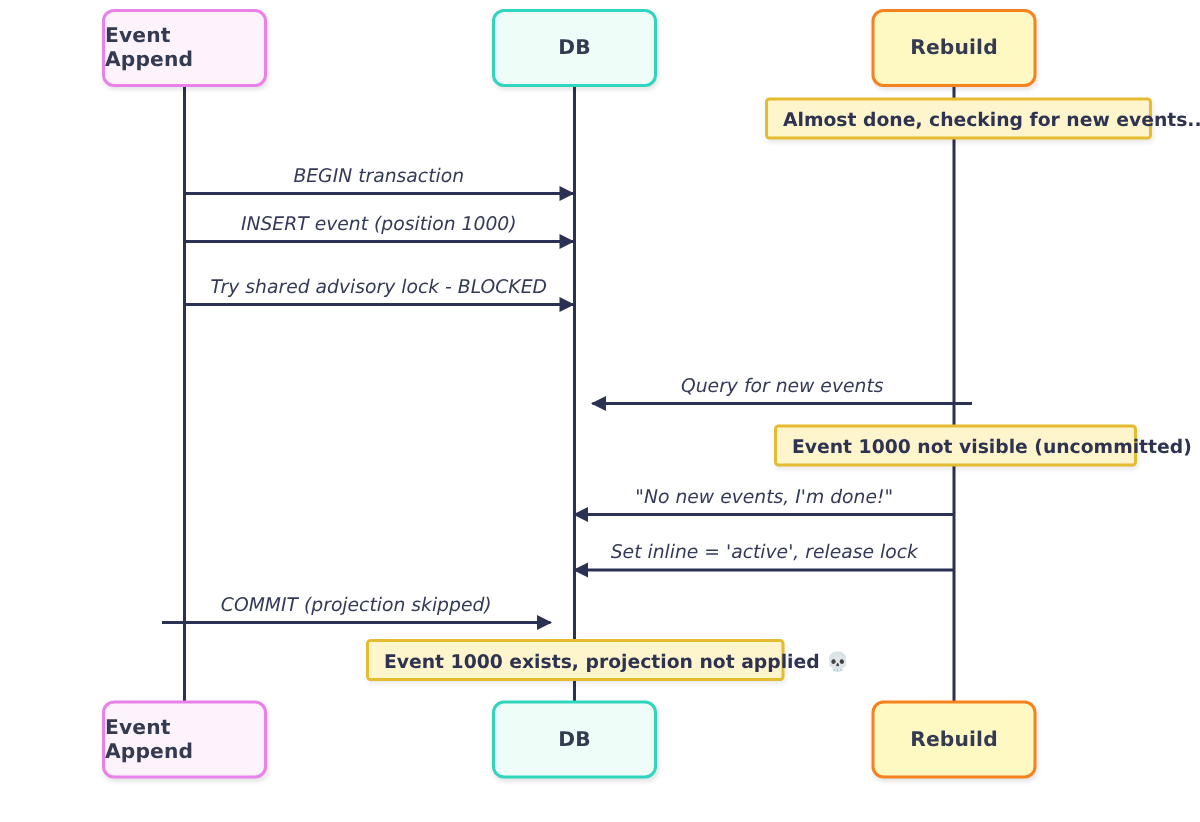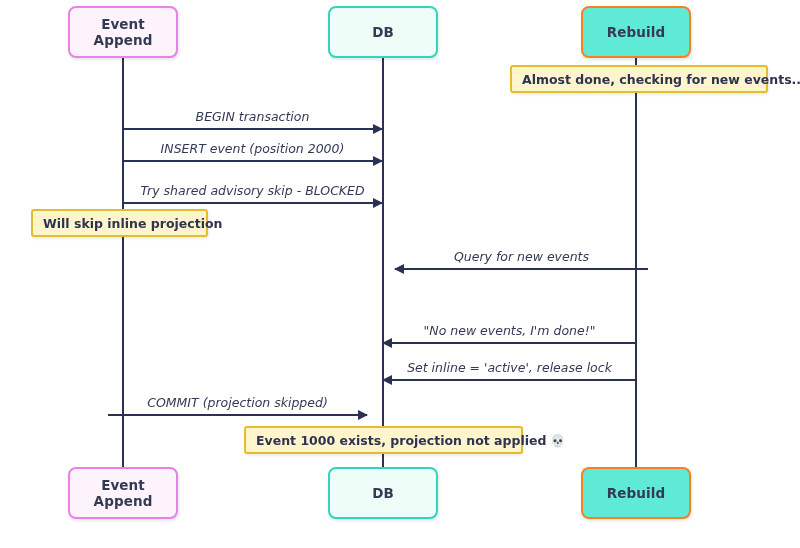--- a/index.html
+++ b/index.html
@@ -32,31 +32,30 @@
     position: absolute;
     box-sizing: border-box;
     border-radius: 8px;
     border-width: 2px;
     border-style: solid;
     display: flex;
     align-items: center;
     justify-content: center;
     z-index: 4;
     box-shadow: 1px 2px 3px rgba(0,0,0,0.10);
-    text-align: center;
   }
   .participant span {
     font-size: 13.5px;
     font-weight: 600;
     color: #343a52;
     letter-spacing: 0.1px;
   }
   .p-pink   { background: #fdf3fd; border-color: #ea80ea; }
   .p-teal   { background: #effdf9; border-color: #2fd6bd; }
-  .p-orange { background: #5eead4; border-color: #f5821f; }
+  .p-orange { background: #fef9c3; border-color: #f5821f; }
 
   
   .message {
     position: absolute;
     z-index: 3;
     height: 2px;
     font-style: italic;
   }
   .msg-line {
     position: absolute;
@@ -145,27 +144,27 @@
 
   <div class="message" style="left:123px; top:128px; width:259px;">
     <div class="msg-line"></div>
     <div class="arrowhead arrow-right"></div>
     <div class="msg-label">BEGIN transaction</div>
   </div>
 
   <div class="message" style="left:123px; top:160px; width:259px;">
     <div class="msg-line"></div>
     <div class="arrowhead arrow-right"></div>
-    <div class="msg-label">INSERT event (position 2000)</div>
+    <div class="msg-label">INSERT event (position 1000)</div>
   </div>
 
   <div class="message" style="left:123px; top:202px; width:259px;">
     <div class="msg-line"></div>
     <div class="arrowhead arrow-right"></div>
-    <div class="msg-label">Try shared advisory skip - BLOCKED</div>
+    <div class="msg-label">Try shared advisory lock - BLOCKED</div>
   </div>
 
   <div class="message" style="left:395px; top:268px; width:253px;">
     <div class="msg-line"></div>
     <div class="arrowhead arrow-left"></div>
     <div class="msg-label">Query for new events</div>
   </div>
 
   <div class="message" style="left:383px; top:342px; width:253px;">
     <div class="msg-line"></div>
@@ -182,22 +181,22 @@
   <div class="message" style="left:108px; top:414px; width:259px;">
     <div class="msg-line"></div>
     <div class="arrowhead arrow-right"></div>
     <div class="msg-label">COMMIT (projection skipped)</div>
   </div>
 
   <div class="note" style="left:510px; top:65px; width:258px;">
     <span>Almost done, checking for new events...</span>
   </div>
 
-  <div class="note" style="left:31px; top:209px; width:177px;">
-    <span>Will skip inline projection</span>
-  </div>
-
+
+  <div class="note" style="left:516px; top:283px; width:242px;">
+    <span>Event 1000 not visible (uncommitted)</span>
+  </div>
 
   <div class="note" style="left:244px; top:426px; width:279px;">
     <span>Event 1000 exists, projection not applied 💀</span>
   </div>
 
 </div>
 
 </body></html>

